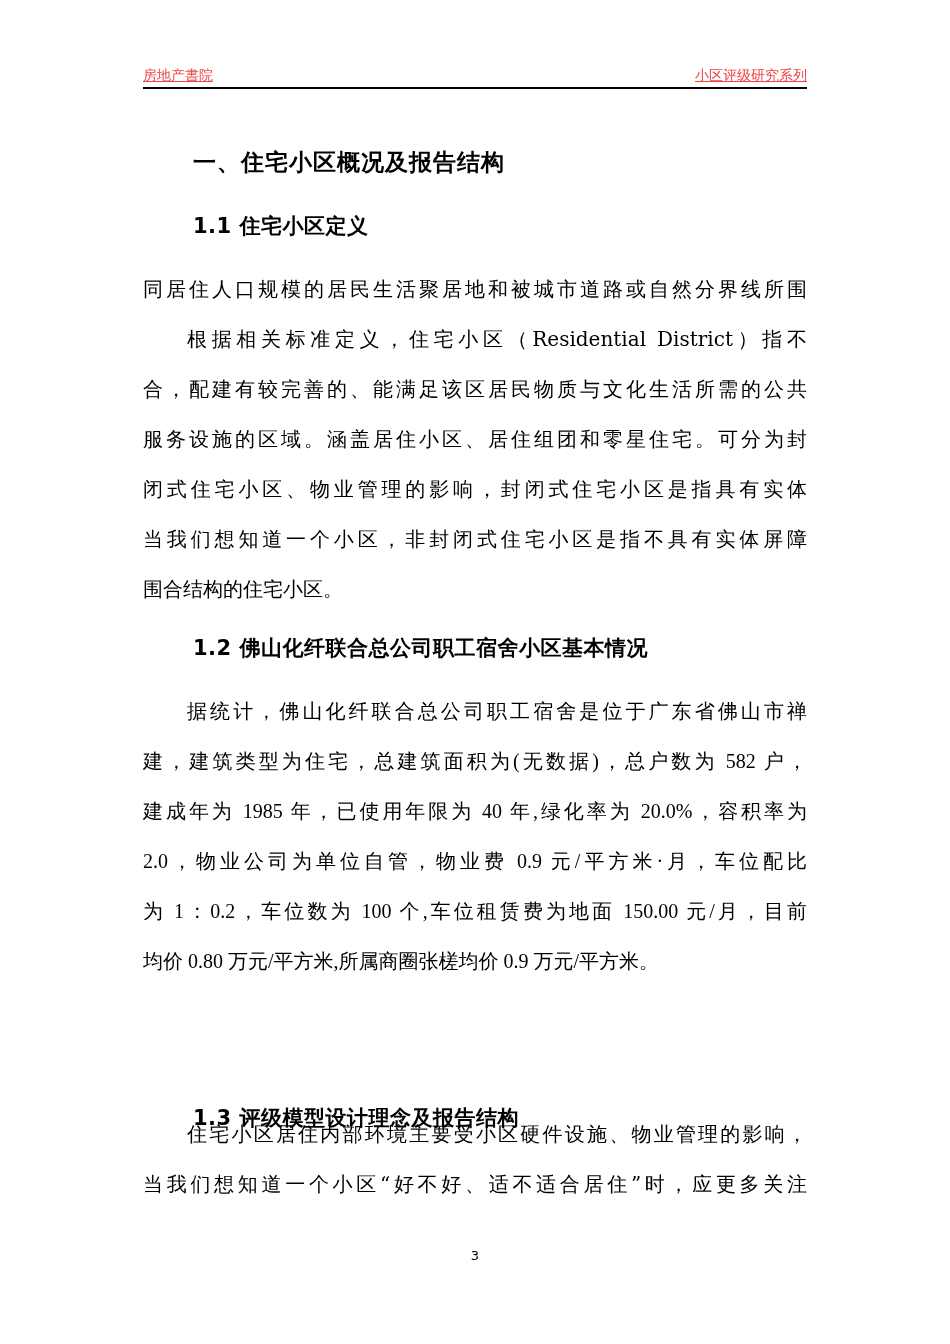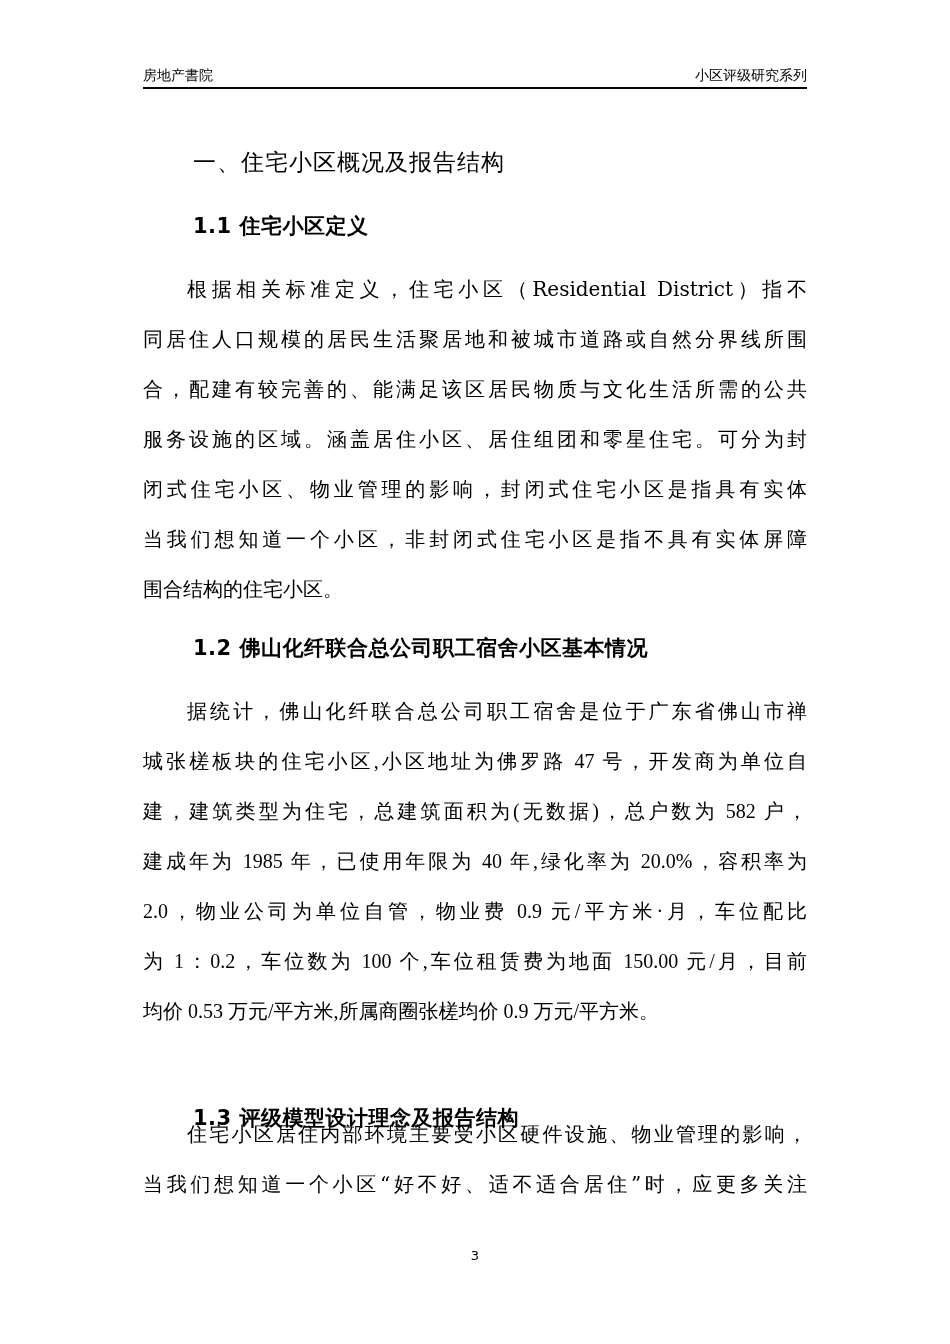--- a/index.html
+++ b/index.html
@@ -1,23 +1,23 @@
 <!DOCTYPE html>
 <html><head>
 <meta charset="utf-8">
 <style>
   html, body { margin:0; padding:0; background:#ffffff; }
   body { width:950px; height:1344px; position:relative; overflow:hidden;
          font-family:"DejaVu Serif","Liberation Serif",serif; color:#000; }
   .hdr-left, .hdr-right { position:absolute; top:66px; font-family:"DejaVu Sans","Liberation Sans",sans-serif;
-         font-size:14px; line-height:18px; color:#000000; }
+         font-size:14px; line-height:18px; color:#ef4444;text-decoration:underline; }
   .hdr-left { left:143px; }
   .hdr-right { right:143px; }
   .hdr-rule { position:absolute; left:143px; top:87px; width:664px; height:2px; background:#000; }
-  .h1 { position:absolute; left:193px; top:146px; font-size:23px; font-weight:normal; line-height:32px;
+  .h1 { position:absolute; left:193px; top:146px; font-size:23px; font-weight:bold; line-height:32px;
         font-family:"DejaVu Sans","Liberation Sans",sans-serif; letter-spacing:1px; }
   .h2 { position:absolute; left:193px; font-size:21px; font-weight:bold; line-height:30px;
         font-family:"DejaVu Sans","Liberation Sans",sans-serif; letter-spacing:0.5px; }
   .para { position:absolute; left:143px; width:664px; }
   .line { height:50px; line-height:50px; font-size:20px; white-space:nowrap; text-align:justify;
           text-align-last:justify; letter-spacing:0px; }
   .line.last { text-align-last:left; }
   .line.indent { padding-left:44px; }
   .pagenum { position:absolute; top:1248px; left:0; width:950px; text-align:center;
              font-family:"DejaVu Sans","Liberation Sans",sans-serif; font-size:13px; }
@@ -26,38 +26,37 @@
 <body>
 
 <div class="hdr-left">房地产書院</div>
 <div class="hdr-right">小区评级研究系列</div>
 <div class="hdr-rule"></div>
 
 <div class="h1">一、住宅小区概况及报告结构</div>
 
 <div class="h2" style="top:211px;">1.1 住宅小区定义</div>
 <div class="para" style="top:264px;">
+  <div class="line">同居住人口规模的居民生活聚居地和被城市道路或自然分界线所围</div>
   <div class="line indent">根据相关标准定义，住宅小区（Residential District）指不</div>
-  <div class="line">同居住人口规模的居民生活聚居地和被城市道路或自然分界线所围</div>
   <div class="line">合，配建有较完善的、能满足该区居民物质与文化生活所需的公共</div>
   <div class="line">服务设施的区域。涵盖居住小区、居住组团和零星住宅。可分为封</div>
   <div class="line">闭式住宅小区、物业管理的影响，封闭式住宅小区是指具有实体</div>
   <div class="line">当我们想知道一个小区，非封闭式住宅小区是指不具有实体屏障</div>
   <div class="line last">围合结构的住宅小区。</div>
 </div>
 
 <div class="h2" style="top:633px;">1.2 佛山化纤联合总公司职工宿舍小区基本情况</div>
 <div class="para" style="top:686px;font-family:Liberation Serif, serif;">
   <div class="line indent">据统计，佛山化纤联合总公司职工宿舍是位于广东省佛山市禅</div>
-  <div class="line">城张槎板块的住宅小区,小区地址为佛罗路 47 号，开发商为单位自</div>
   <div class="line">建，建筑类型为住宅，总建筑面积为(无数据)，总户数为 582 户，</div>
   <div class="line">建成年为 1985 年，已使用年限为 40 年,绿化率为 20.0%，容积率为</div>
   <div class="line">2.0，物业公司为单位自管，物业费 0.9 元/平方米·月，车位配比</div>
   <div class="line">为 1：0.2，车位数为 100 个,车位租赁费为地面 150.00 元/月，目前</div>
-  <div class="line last">均价 0.53 万元/平方米,所属商圈张槎均价 0.9 万元/平方米。</div>
+  <div class="line last">均价 0.80 万元/平方米,所属商圈张槎均价 0.9 万元/平方米。</div>
 </div>
 
 <div class="h2" style="top:1103px;">1.3 评级模型设计理念及报告结构</div>
 <div class="para" style="top:1109px;">
   <div class="line indent">住宅小区居住内部环境主要受小区硬件设施、物业管理的影响，</div>
   <div class="line">当我们想知道一个小区“好不好、适不适合居住”时，应更多关注</div>
 </div>
 
 <div class="pagenum">3</div>
 

